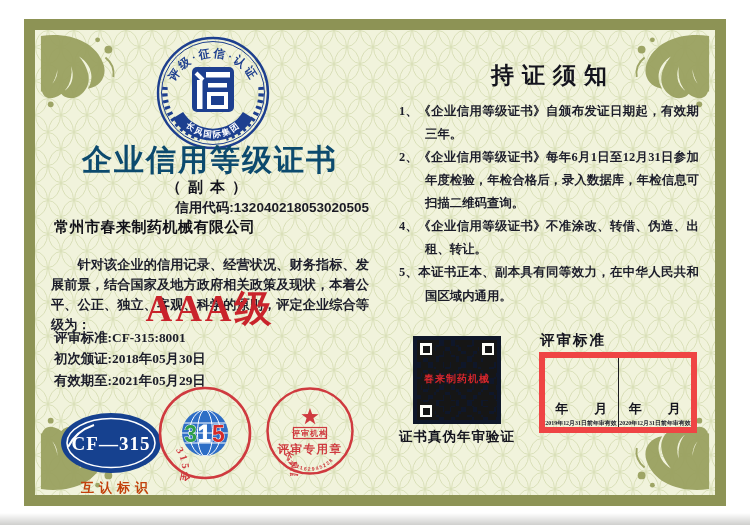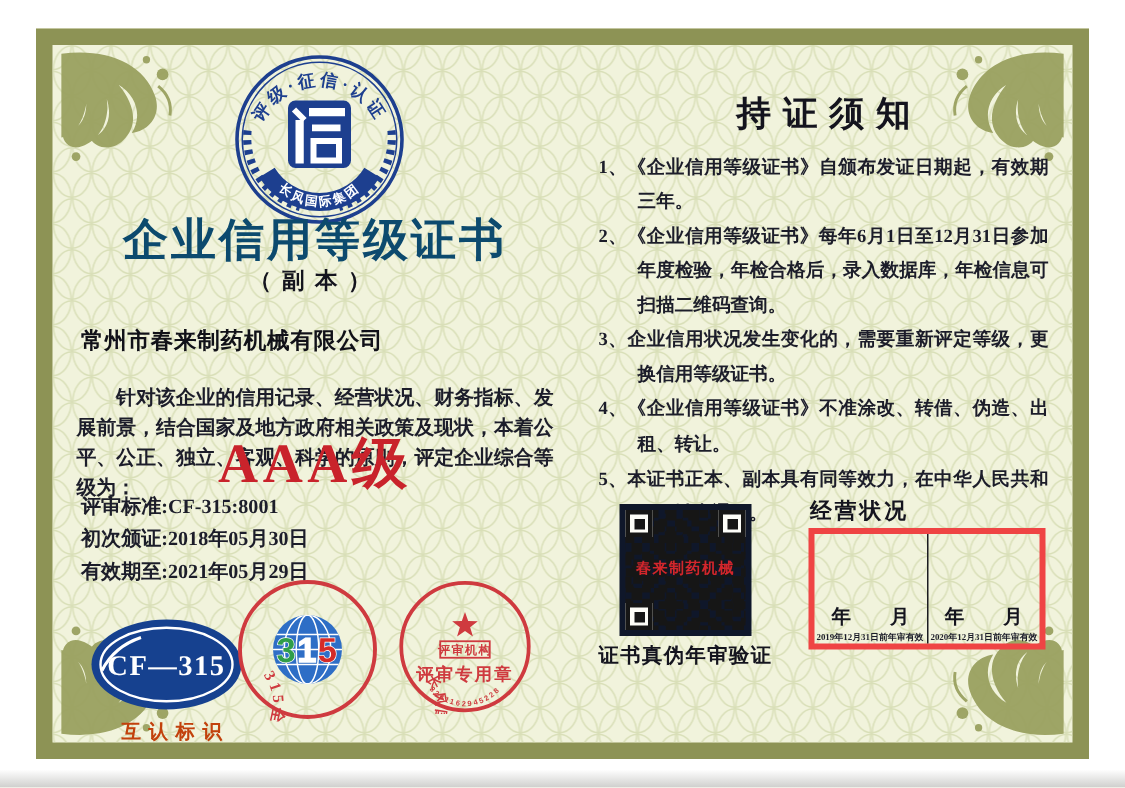--- a/index.html
+++ b/index.html
@@ -65,21 +65,21 @@
   .finder .dot{position:absolute;inset:2.5px;background:#161616;}
   .finder.tl{left:4px;top:4px;} .finder.tr{right:4px;top:4px;} .finder.bl{left:4px;bottom:4px;}
   .qr-overlay{position:absolute;left:0;top:36px;width:100%;text-align:center;
     color:#d2262c;font-size:10px;font-weight:700;letter-spacing:1px;z-index:3;}
   .qr-caption{position:absolute;left:2px;top:398px;width:124px;text-align:center;
     font-size:13.5px;font-weight:700;letter-spacing:1px;color:#14141e;}
 
   .annual-title{position:absolute;left:147px;top:301px;
     font-size:14.5px;font-weight:700;letter-spacing:2px;color:#14141e;}
   .annual-table{position:absolute;left:146px;top:322px;width:158px;height:81px;
-    border:4px solid #ef4444;display:flex;box-sizing:border-box;}
+    border:6px solid #ef4444;display:flex;box-sizing:border-box;}
   .annual-cell{flex:1;display:flex;flex-direction:column;justify-content:flex-end;
     align-items:center;overflow:hidden;}
   .annual-cell + .annual-cell{border-left:1.5px solid #1c1c22;}
   .cell-ym{font-size:13px;font-weight:700;color:#14141e;line-height:1.1;}
   .cell-note{font-size:8.5px;font-weight:700;color:#1c1d2a;white-space:nowrap;
     transform:scale(.70);transform-origin:50% 100%;line-height:1.3;}
 </style>
 </head>
 <body>
 
@@ -142,20 +142,21 @@
         <line x1="-17" y1="-20" x2="-10" y2="-13" stroke="#ffffff" stroke-width="4"></line>
         <rect x="-16" y="-13" width="5.5" height="29" fill="#ffffff"></rect>
         <rect x="-7" y="-21" width="24" height="5.5" fill="#ffffff"></rect>
         <rect x="-5" y="-10" width="19" height="4.5" fill="#ffffff"></rect>
         <rect x="-4" y="1" width="17" height="13" fill="none" stroke="#ffffff" stroke-width="4"></rect>
       </g>
     </svg>
 
     <div class="cert-title">企业信用等级证书</div>
     <div class="cert-subtitle">（副本）</div>
+    <div class="credit-code">信用代码:132040218053020505</div>
     <div class="company">常州市春来制药机械有限公司</div>
     <div class="intro">针对该企业的信用记录、经营状况、财务指标、发展前景，结合国家及地方政府相关政策及现状，本着公平、公正、独立、客观、科学的原则，评定企业综合等级为：</div>
     <div class="rating">AAA级</div>
 
     <div class="details">
       <div>评审标准:CF-315:8001</div>
       <div>初次颁证:2018年05月30日</div>
       <div>有效期至:2021年05月29日</div>
     </div>
   </div>
@@ -205,41 +206,40 @@
       <textPath href="#s1" startOffset="50%" text-anchor="middle">3201162945228</textPath>
     </text>
   </svg>
 
   <div class="right-col">
     <div class="notice-title">持证须知</div>
 
     <div class="notice-list">
       <div class="notice-item">1、《企业信用等级证书》自颁布发证日期起，有效期三年。</div>
       <div class="notice-item">2、《企业信用等级证书》每年6月1日至12月31日参加年度检验，年检合格后，录入数据库，年检信息可扫描二维码查询。</div>
-      <div class="notice-item">3、企业信用状况发生变化的，需要重新评定等级，更换信用等级证书。</div>
       <div class="notice-item">4、《企业信用等级证书》不准涂改、转借、伪造、出租、转让。</div>
       <div class="notice-item">5、本证书正本、副本具有同等效力，在中华人民共和国区域内通用。</div>
     </div>
 
     <div class="qr-wrap">
       <div class="qr-mosaic"></div>
       <div class="finder tl">
           <div class="dot"></div>
         </div>
       <div class="finder tr">
           <div class="dot"></div>
         </div>
       <div class="finder bl">
           <div class="dot"></div>
         </div>
       <div class="qr-overlay">春来制药机械</div>
     </div>
     <div class="qr-caption">证书真伪年审验证</div>
 
-    <div class="annual-title">经营状况</div>
+    <div class="annual-title">评审标准</div>
     <div class="annual-table">
       <div class="annual-cell">
         <div class="cell-ym">年　　月</div>
         <div class="cell-note">2019年12月31日前年审有效</div>
       </div>
       <div class="annual-cell">
         <div class="cell-ym">年　　月</div>
         <div class="cell-note">2020年12月31日前年审有效</div>
       </div>
     </div>

